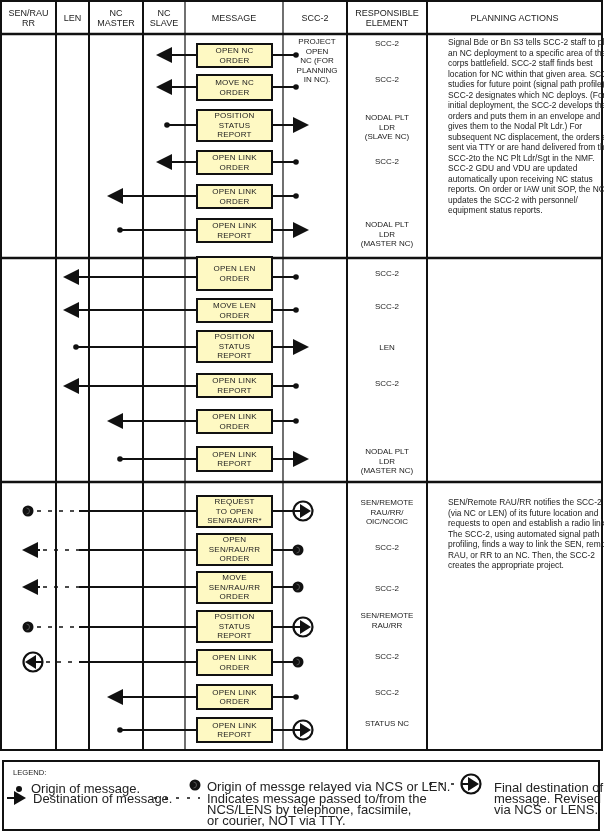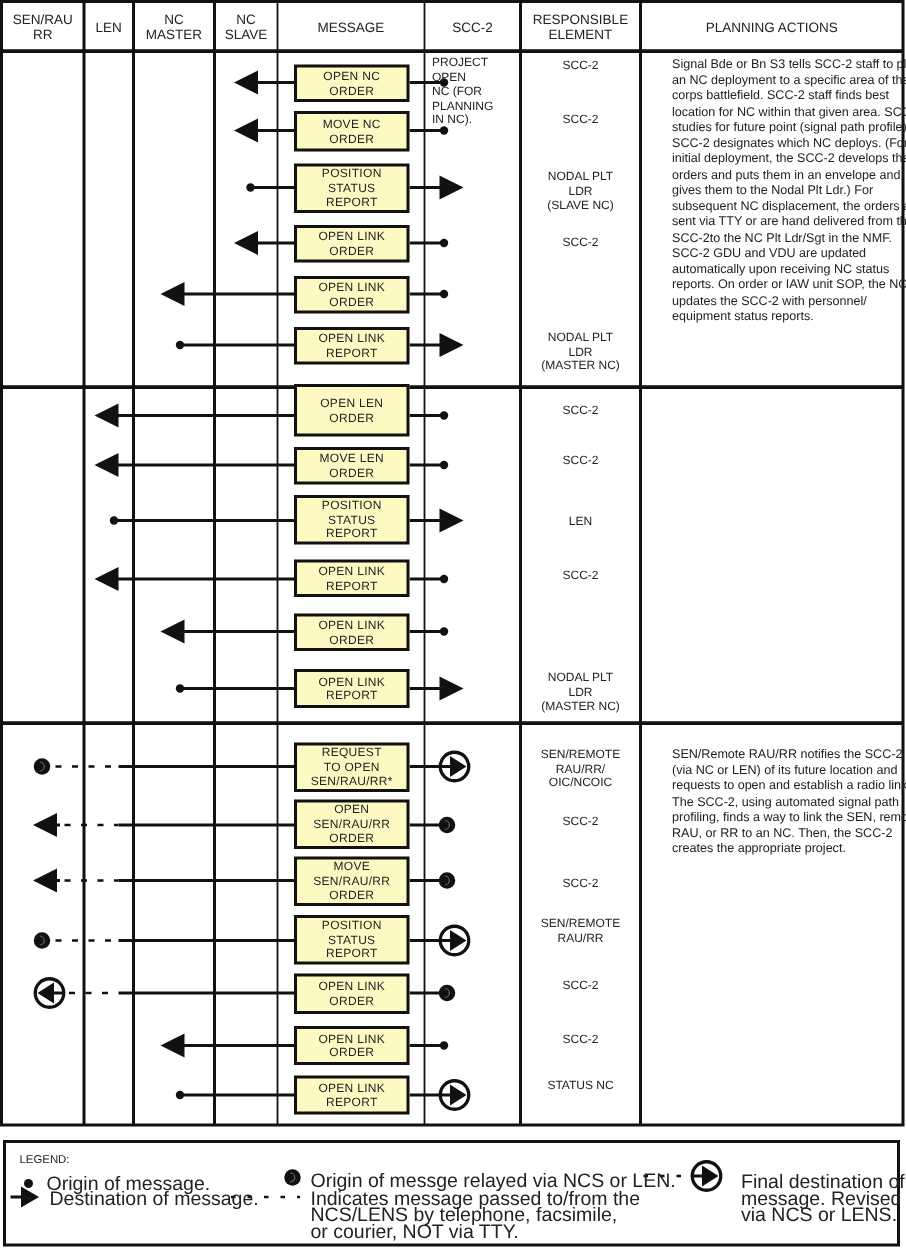--- a/index.html
+++ b/index.html
@@ -6,21 +6,21 @@
   body { width: 604px; height: 833px; position: relative; overflow: hidden;
          font-family: "Liberation Sans", "DejaVu Sans", sans-serif; color: #111; }
   #diagram { position: absolute; left: 0; top: 0; }
   .hdr { position: absolute; top: 2px; height: 32px; display: flex; align-items: center; justify-content: center;
          text-align: center; font-size: 9px; line-height: 10px; color: #222; white-space: pre-line; }
   .msg { position: absolute; box-sizing: border-box; border: 2px solid #111; background: #fef9c3;
          display: flex; align-items: center; justify-content: center; text-align: center;
          font-size: 8px; line-height: 9.5px; color: #222; white-space: pre-line; letter-spacing: 0.2px; }
   .resp { position: absolute; left: 347px; width: 80px; text-align: center; font-size: 8px; line-height: 9.5px;
           color: #222; white-space: pre-line; }
-  .scc-note { position: absolute; left: 288px; width: 58px; font-size: 8px; line-height: 9.5px;
+  .scc-note { position: absolute; left: 288px; width: 58px; text-align: center; font-size: 8px; line-height: 9.5px;
               color: #222; white-space: pre-line; }
   .plan { position: absolute; left: 432px; width: 168px; font-size: 8.4px; line-height: 10.5px; color: #222; margin-left: 16px; }
   .plan p { margin: 0 0 8px 0; }
   .legend-box { position: absolute; left: 2px; top: 760px; width: 598px; height: 71px; box-sizing: border-box;
                 border: 2px solid #111; }
   .lg { position: absolute; font-size: 13px; line-height: 11px; color: #222; white-space: pre-line; }
 </style>
 </head>
 <body>
 

